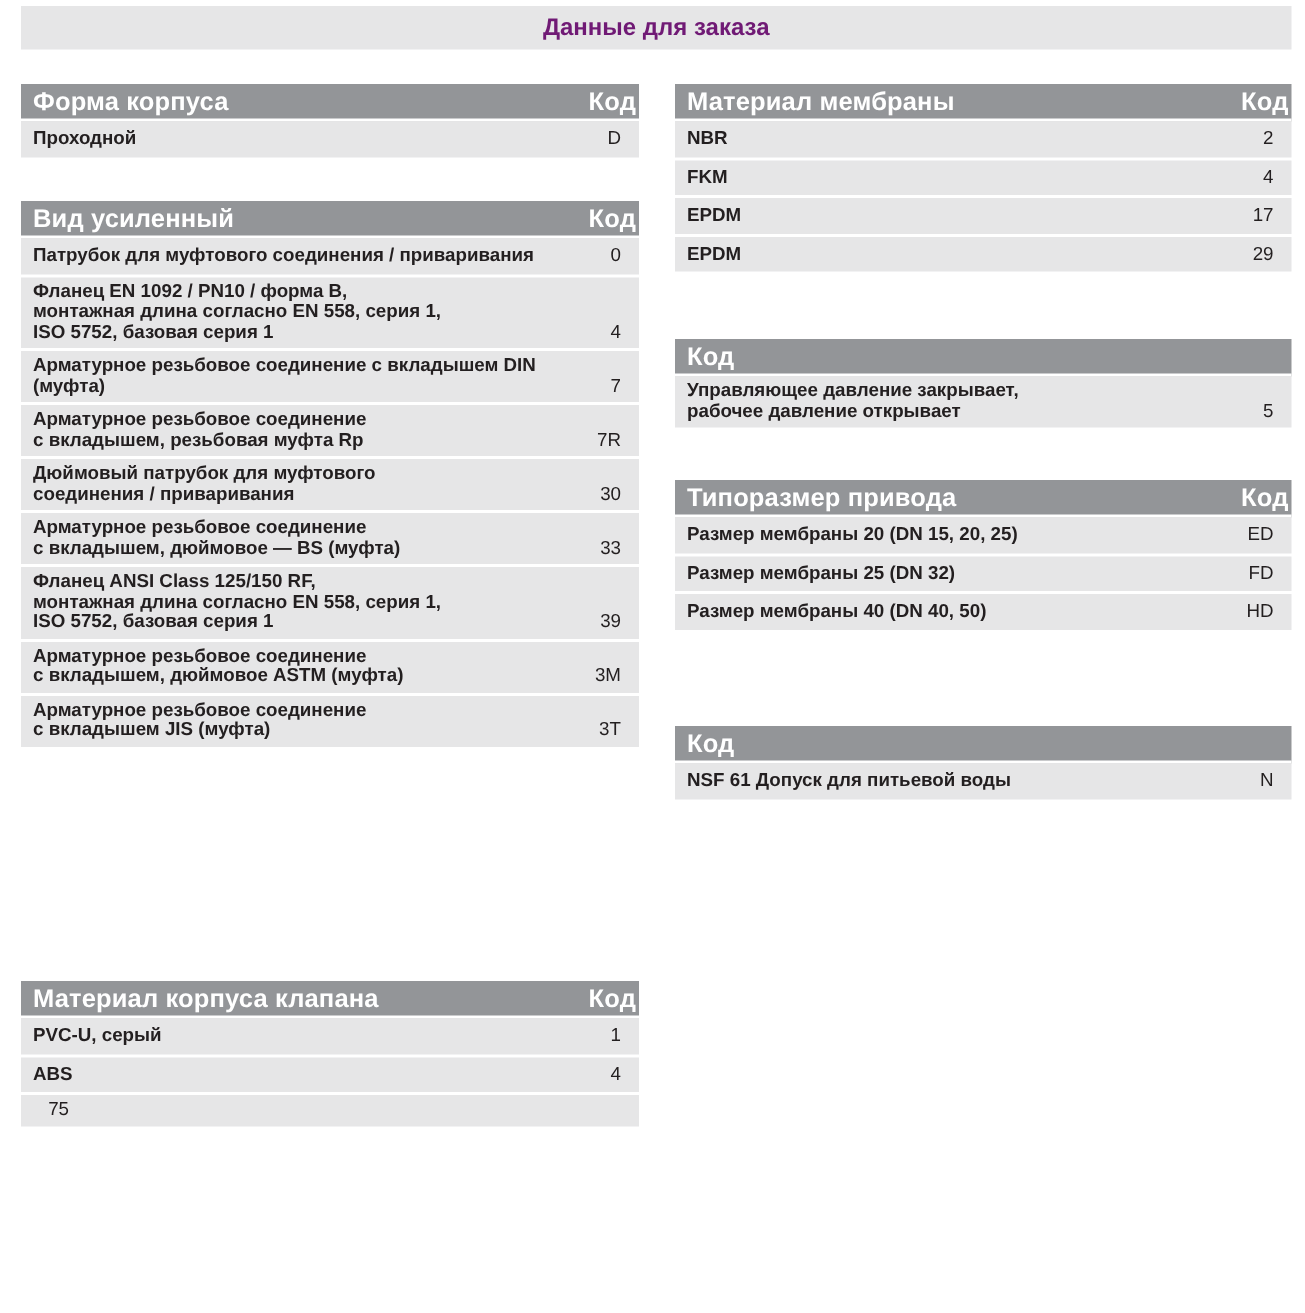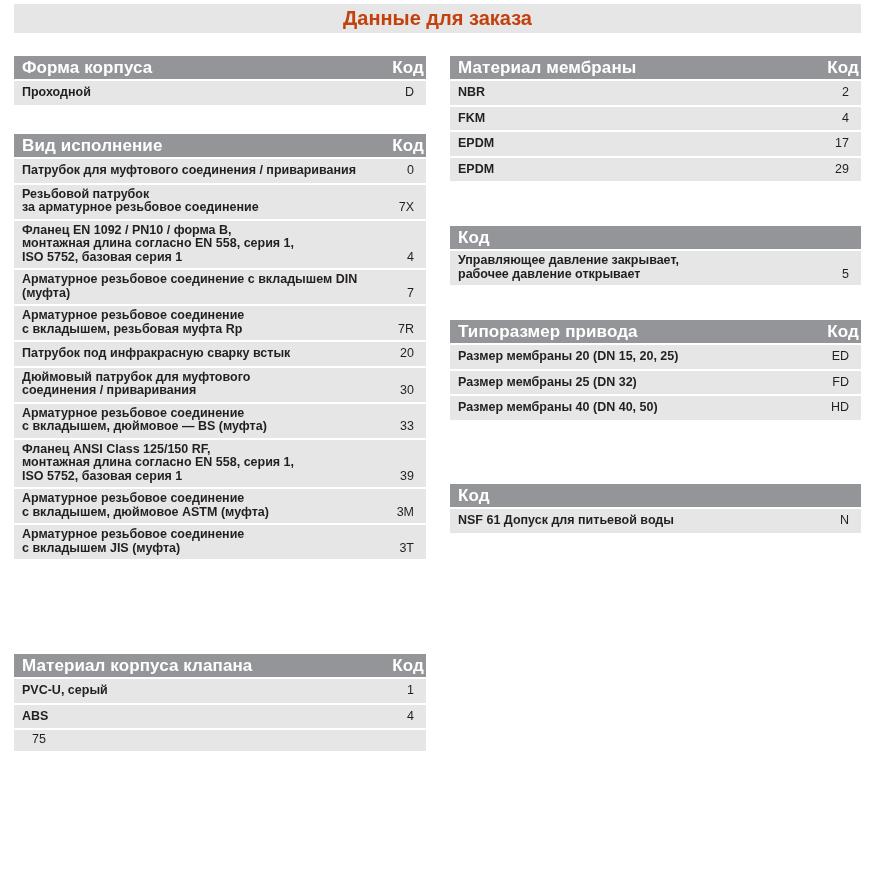--- a/index.html
+++ b/index.html
@@ -2,21 +2,21 @@
 <html><head>
 <meta charset="utf-8">
 <style>
   * { box-sizing: border-box; margin: 0; padding: 0; }
   html, body { width: 870px; height: 875px; background: #ffffff; overflow: hidden; }
   body { position: relative; font-family: "Liberation Sans", sans-serif; color: #231f20; }
 
   .title-bar {
     position: absolute; left: 14px; top: 4px; width: 847px; height: 29px;
     background: #e6e6e7; text-align: center;
-    font-size: 20px; font-weight: bold; line-height: 29px; color: #c2410c;
+    font-size: 16px; font-weight: bold; line-height: 29px; color: #701a75;
   }
 
   .col { position: absolute; }
   .col-left { left: 14px; width: 412px; }
   .col-right { left: 450px; width: 411px; }
 
   .tbl { position: absolute; left: 0; width: 100%; }
   .tbl-head {
     height: 25px; background: #939598; color: #ffffff;
     display: flex; justify-content: space-between; align-items: center;
@@ -50,51 +50,42 @@
       <span class="code-h">Код</span>
     </div>
     <div class="tbl-row single">
       <span class="desc">Проходной</span>
       <span class="code">D</span>
     </div>
   </div>
 
   <div class="tbl" style="top:134px;">
     <div class="tbl-head">
-      <span>Вид исполнение</span>
+      <span>Вид усиленный</span>
       <span class="code-h">Код</span>
     </div>
     <div class="tbl-row single">
       <span class="desc">Патрубок для муфтового соединения / приваривания</span>
       <span class="code">0</span>
-    </div>
-    <div class="tbl-row">
-      <span class="desc">Резьбовой патрубок
-за арматурное резьбовое соединение</span>
-      <span class="code">7X</span>
     </div>
     <div class="tbl-row">
       <span class="desc">Фланец EN 1092 / PN10 / форма B,
 монтажная длина согласно EN 558, серия 1,
 ISO 5752, базовая серия 1</span>
       <span class="code">4</span>
     </div>
     <div class="tbl-row">
       <span class="desc">Арматурное резьбовое соединение с вкладышем DIN
 (муфта)</span>
       <span class="code">7</span>
     </div>
     <div class="tbl-row">
       <span class="desc">Арматурное резьбовое соединение
 с вкладышем, резьбовая муфта Rp</span>
       <span class="code">7R</span>
-    </div>
-    <div class="tbl-row single">
-      <span class="desc">Патрубок под инфракрасную сварку встык</span>
-      <span class="code">20</span>
     </div>
     <div class="tbl-row">
       <span class="desc">Дюймовый патрубок для муфтового
 соединения / приваривания</span>
       <span class="code">30</span>
     </div>
     <div class="tbl-row">
       <span class="desc">Арматурное резьбовое соединение
 с вкладышем, дюймовое — BS (муфта)</span>
       <span class="code">33</span>

